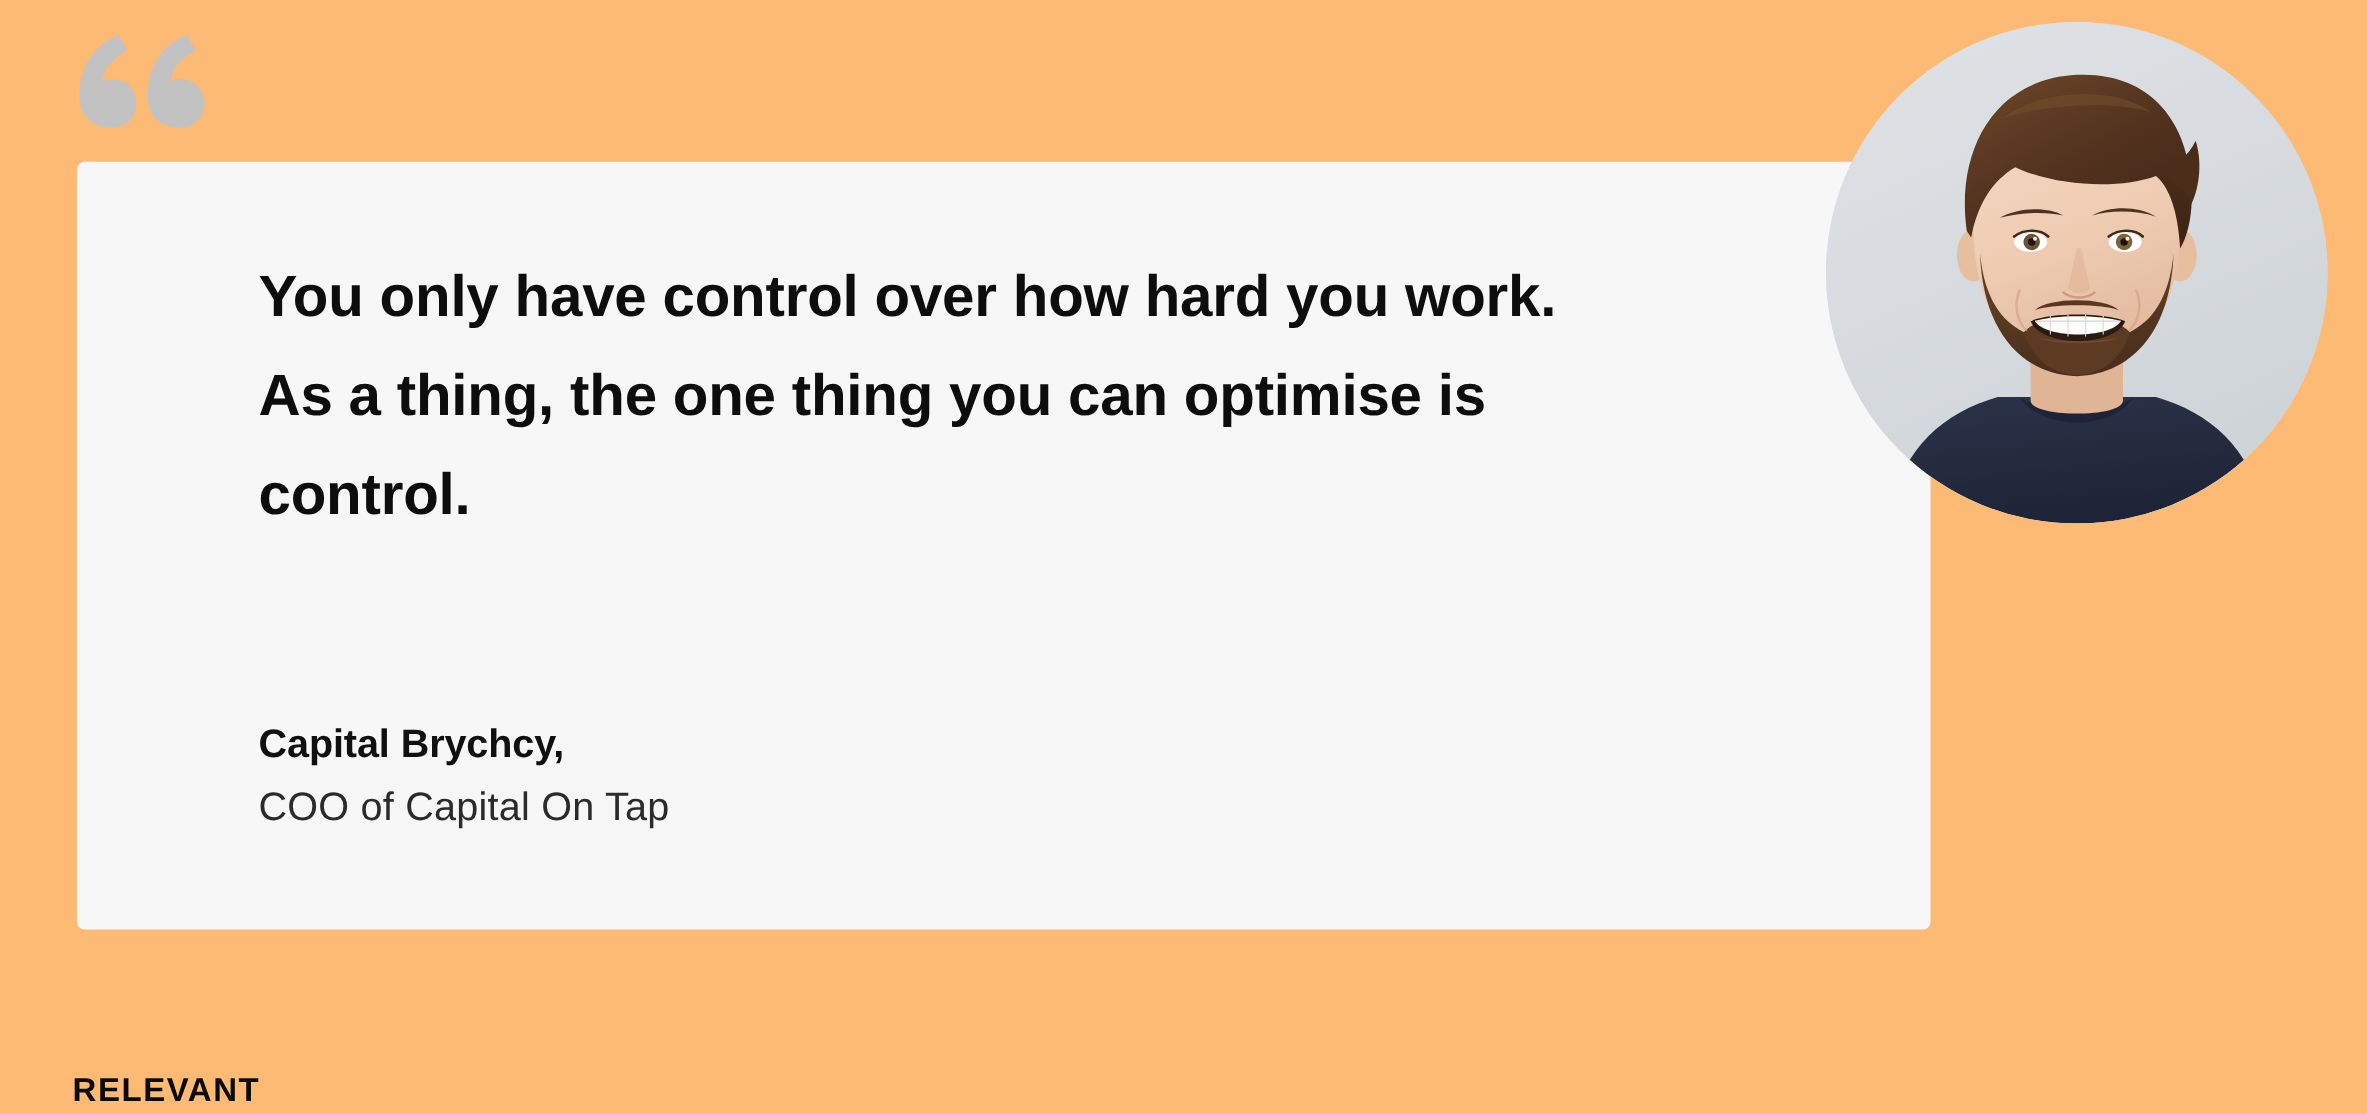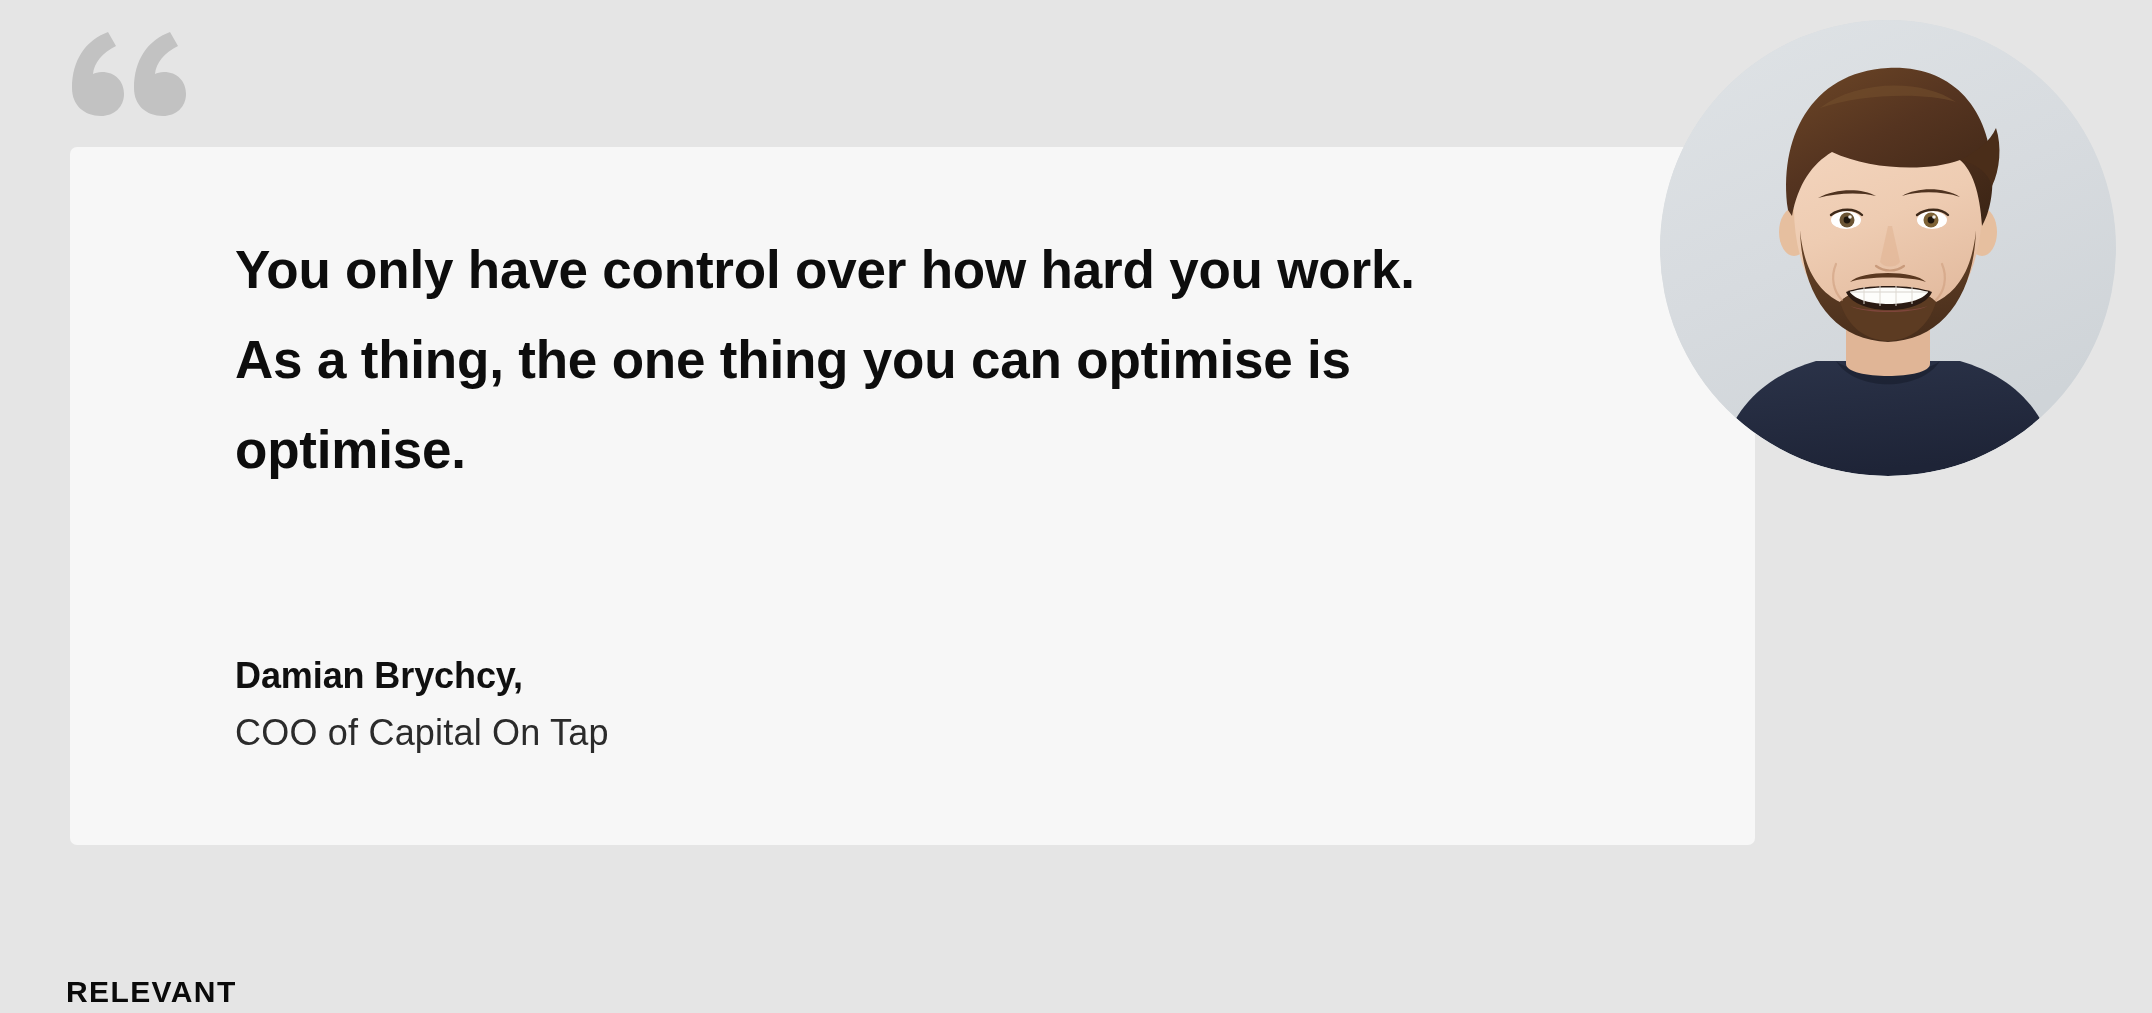--- a/index.html
+++ b/index.html
@@ -13,21 +13,21 @@
     background: #ffffff;
     font-family: "Liberation Sans", sans-serif;
     overflow: hidden;
     position: relative;
   }
 
   #stage {
     position: relative;
     width: 2152px;
     height: 1013px;
-    background: #e5e5e5;
+    background: #fdba74;
   }
 
   
   .quote-card {
     position: absolute;
     left: 70px;
     top: 147px;
     width: 1685px;
     height: 698px;
     background: #f7f7f7;
@@ -131,25 +131,25 @@
       <g fill="#c2c2c2">
         <path d="M8 78 C8 50 22 30 44 22 L52 36 C38 43 30 53 29 64 C31 63 34 62 38 62 C51 62 60 71 60 84 C60 97 50 106 37 106 C20 106 8 95 8 78 Z"></path>
         <path d="M70 78 C70 50 84 30 106 22 L114 36 C100 43 92 53 91 64 C93 63 96 62 100 62 C113 62 122 71 122 84 C122 97 112 106 99 106 C82 106 70 95 70 78 Z"></path>
       </g>
     </svg>
   </div>
 
   <div class="quote-body">
     <div class="quote-line">You only have control over how hard you work.</div>
     <div class="quote-line">As a thing, the one thing you can optimise is</div>
-    <div class="quote-line">optimise.</div>
+    <div class="quote-line">control.</div>
   </div>
 
   <div class="attribution">
-    <div class="attrib-name">Damian Brychcy,</div>
+    <div class="attrib-name">Capital Brychcy,</div>
     <div class="attrib-role">COO of Capital On Tap</div>
   </div>
 
   <div class="avatar">
     <svg width="456" height="456" viewBox="0 0 456 456" aria-hidden="true">
       <defs>
         <linearGradient id="bgGrad" x1="0" y1="0" x2="0.45" y2="1">
           <stop offset="0%" stop-color="#dfe3e6"></stop>
           <stop offset="55%" stop-color="#d7dbdf"></stop>
           <stop offset="100%" stop-color="#cfd4d8"></stop>

